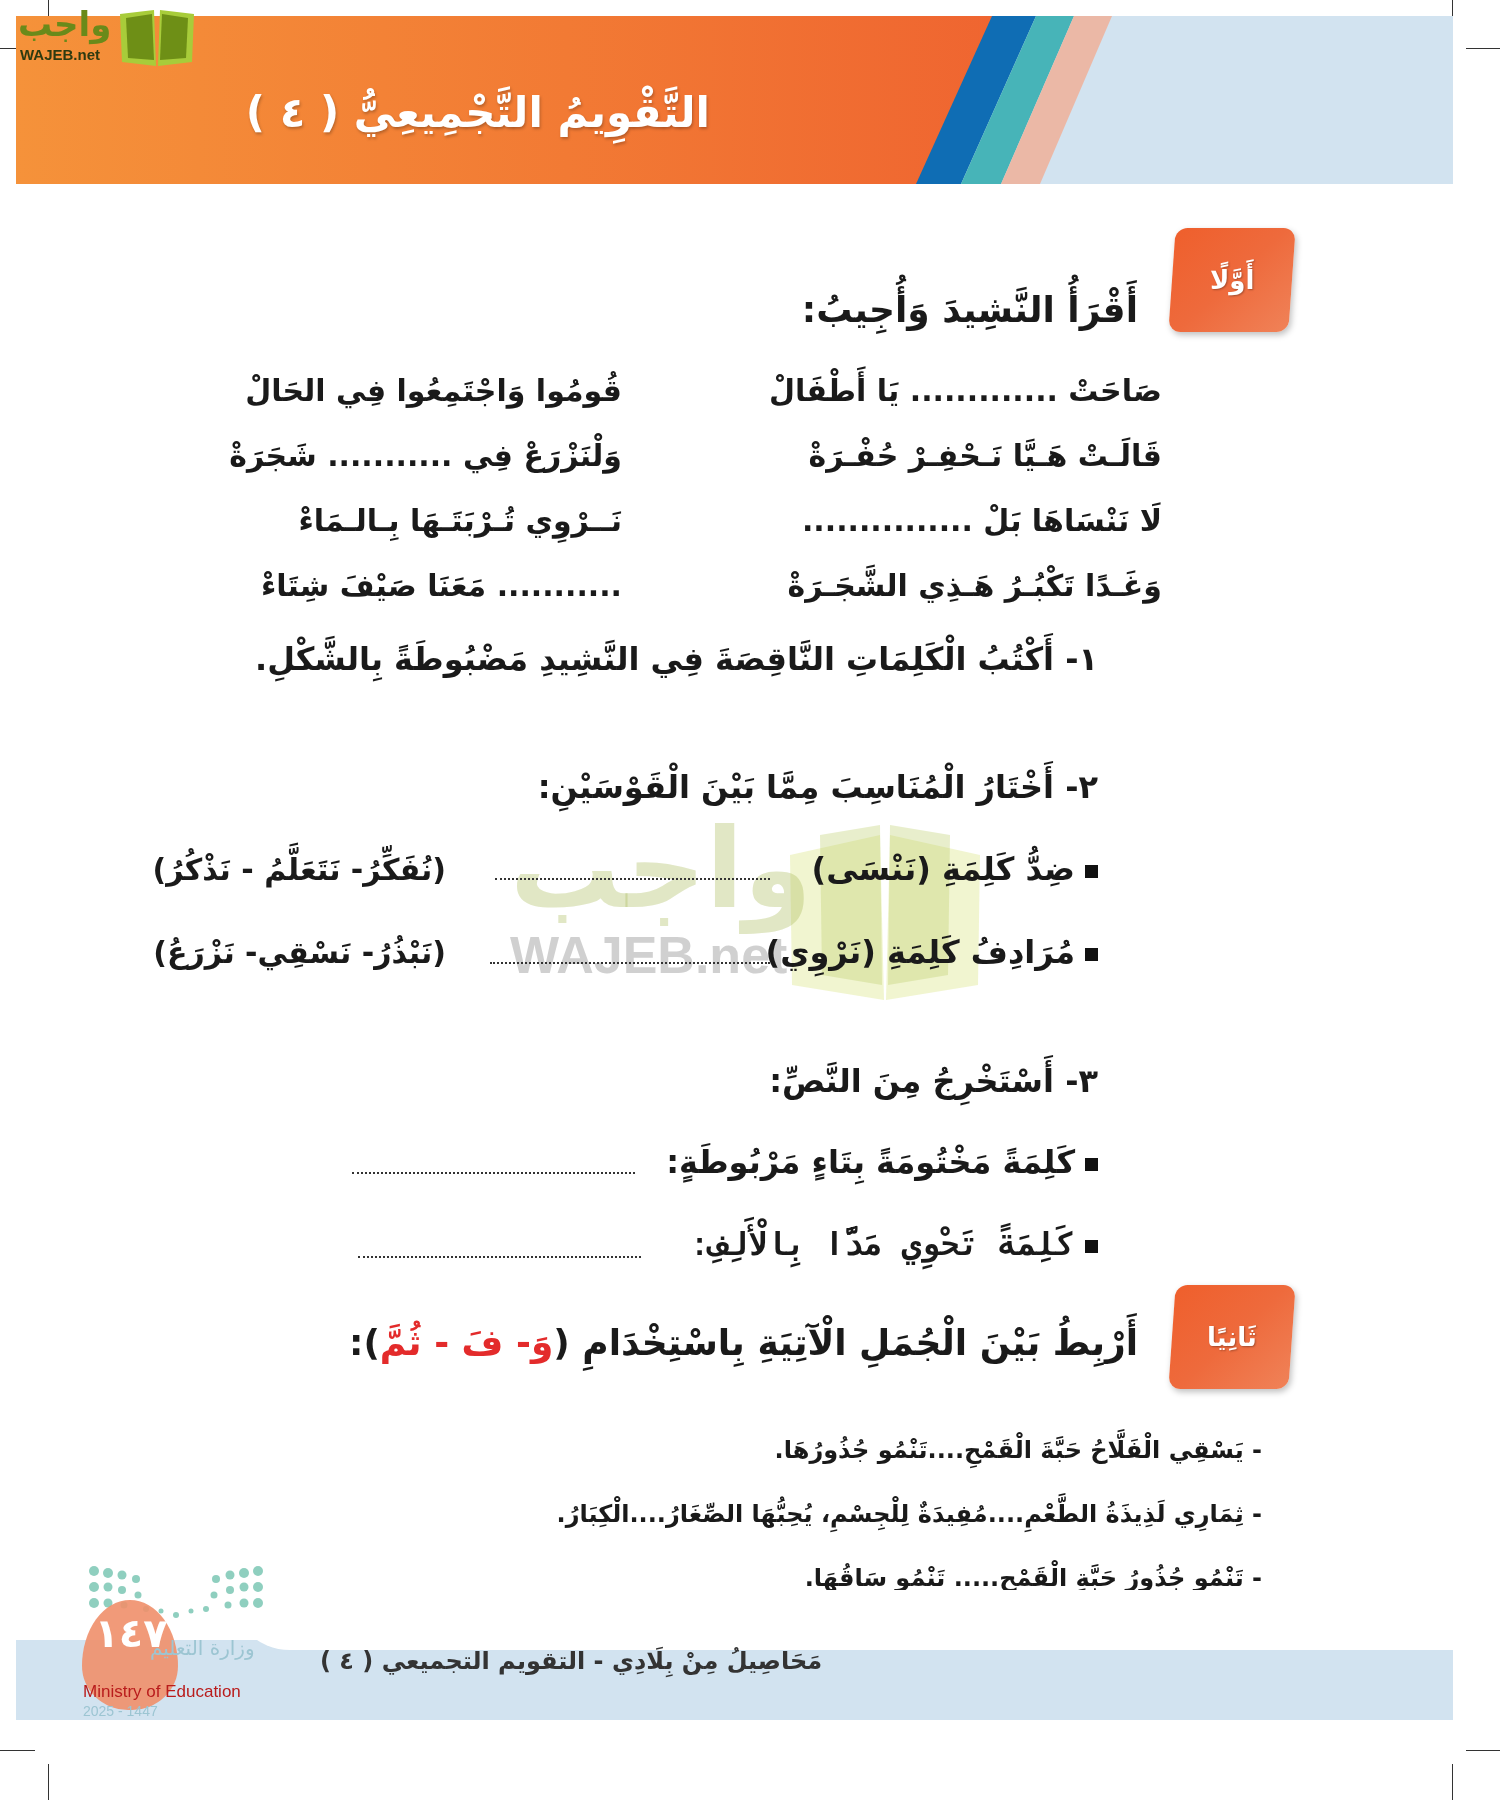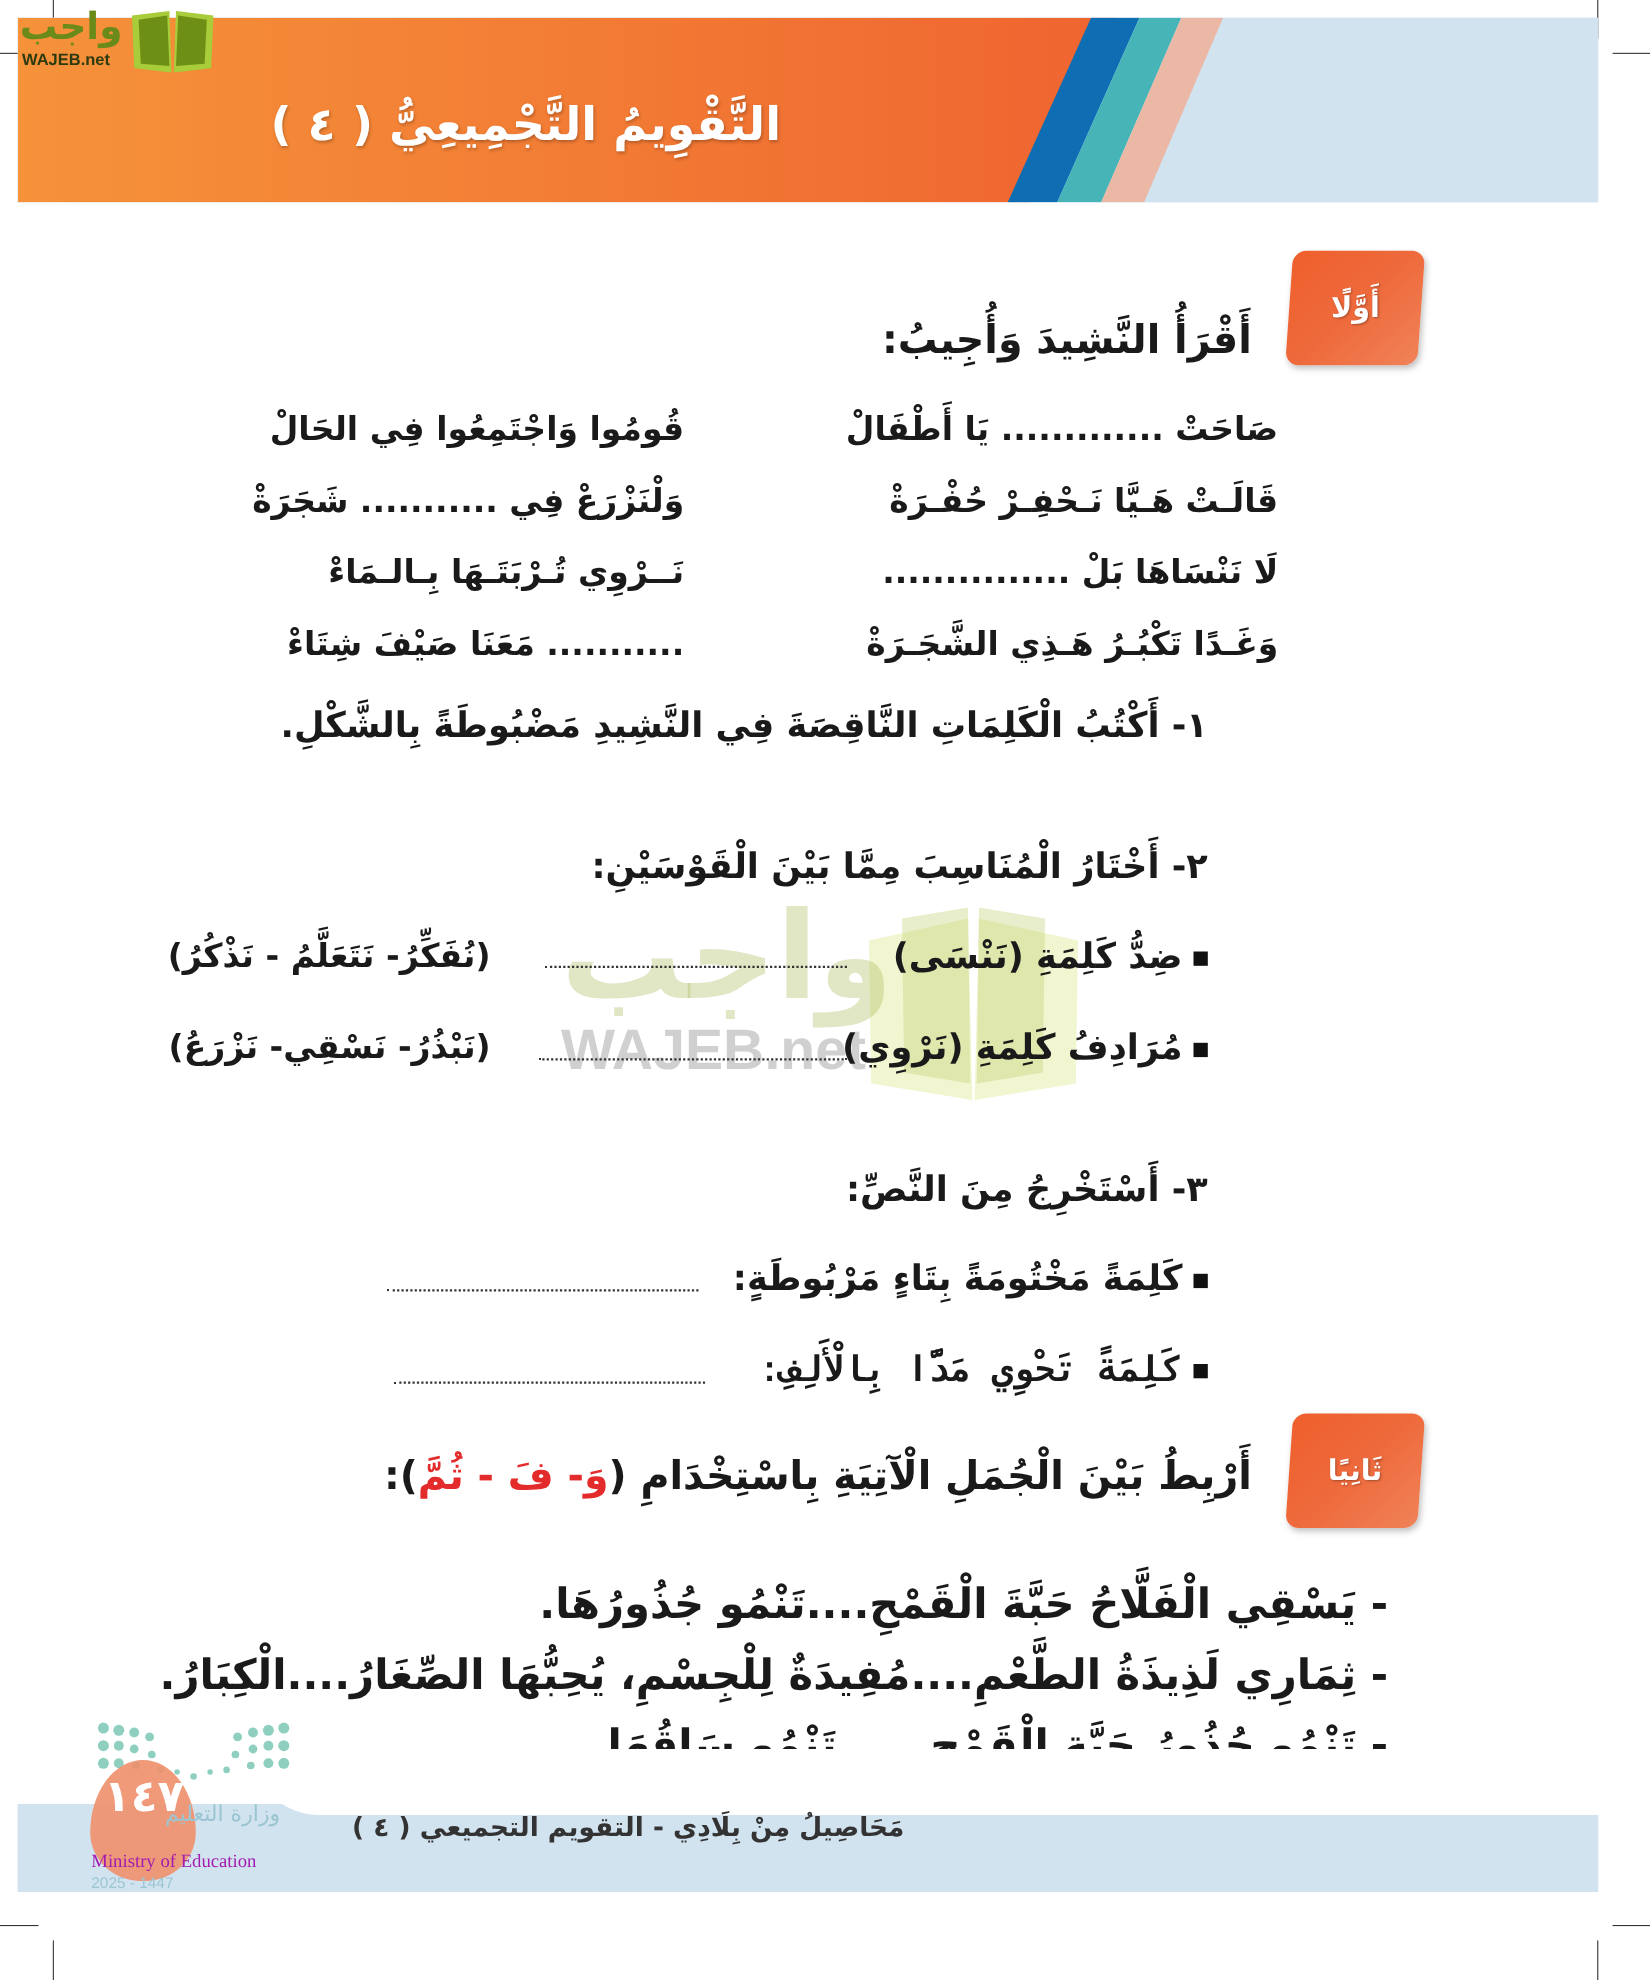--- a/index.html
+++ b/index.html
@@ -41,36 +41,36 @@
     
     .poem-line { position: absolute; font-size: 30px; font-weight: bold; white-space: nowrap; letter-spacing: 1px; }
 
     .q { position: absolute; font-size: 32px; font-weight: bold; white-space: nowrap; }
     .bullet { display: inline-block; width: 13px; height: 13px; background: #111; margin-left: 10px; vertical-align: middle; }
     .dots { position: absolute; height: 2px; border-bottom: 2px dotted #333; }
     .choices { position: absolute; font-size: 30px; font-weight: bold; white-space: nowrap; }
 
     .red { color: #e32b2b; }
 
-    .sentence { position: absolute; font-size: 38px; font-weight: bold; white-space: nowrap; }
+    .sentence { position: absolute; font-size: 24px; font-weight: bold; white-space: nowrap; }
 
     
     .wm { position: absolute; left: 490px; top: 815px; width: 520px; height: 190px; pointer-events: none; }
     .wm-ar { position: absolute; left: 20px; top: -10px; font-size: 110px; font-weight: bold; color: rgba(170,185,90,0.35); direction: rtl; }
     .wm-en { position: absolute; left: 20px; top: 110px; font-size: 52px; font-weight: bold; color: rgba(120,120,120,0.35); font-family: "Liberation Sans", sans-serif; direction: ltr; }
     .wm-book { position: absolute; left: 290px; top: 10px; width: 210px; height: 175px; }
 
     
     .footer-band { position: absolute; left: 16px; top: 1640px; width: 1437px; height: 80px; background: #d2e3f0; }
     .footer-white { position: absolute; left: 230px; top: 1590px; width: 1230px; height: 60px; background: #fff; border-bottom-left-radius: 60px; }
     .footer-title { position: absolute; left: 320px; top: 1647px; font-size: 24px; font-weight: bold; color: #333; white-space: nowrap; }
     .page-num-blob { position: absolute; left: 82px; top: 1600px; width: 96px; height: 110px; border-radius: 50% 50% 48% 48% / 60% 60% 40% 40%; background: #f08f6a; opacity: 0.9; }
     .page-num { position: absolute; left: 86px; top: 1610px; width: 90px; text-align: center; color: #fff; font-size: 40px; font-weight: bold; }
     .moe-ar { position: absolute; left: 150px; top: 1636px; font-size: 20px; color: #9cc5d2; direction: rtl; }
-    .moe-en { position: absolute; left: 83px; top: 1682px; font-size: 17px; color: #a21caf; font-family: Liberation Serif, serif; direction: ltr; }
+    .moe-en { position: absolute; left: 83px; top: 1682px; font-size: 17px; color: #b91c1c; font-family: Liberation Sans, sans-serif; direction: ltr; }
     .moe-year { position: absolute; left: 83px; top: 1703px; font-size: 14px; color: #9cc5d2; font-family: "Liberation Sans", sans-serif; direction: ltr; }
     .moe-dots { position: absolute; left: 86px; top: 1565px; width: 180px; height: 55px; }
   </style>
 </head>
 <body>
 
 <div class="crop" style="left:48px;top:0;width:1px;height:48px;"></div>
 <div class="crop" style="left:0;top:48px;width:35px;height:1px;"></div>
 <div class="crop" style="left:1452px;top:0;width:1px;height:35px;"></div>
 <div class="crop" style="left:1466px;top:48px;width:34px;height:1px;"></div>

